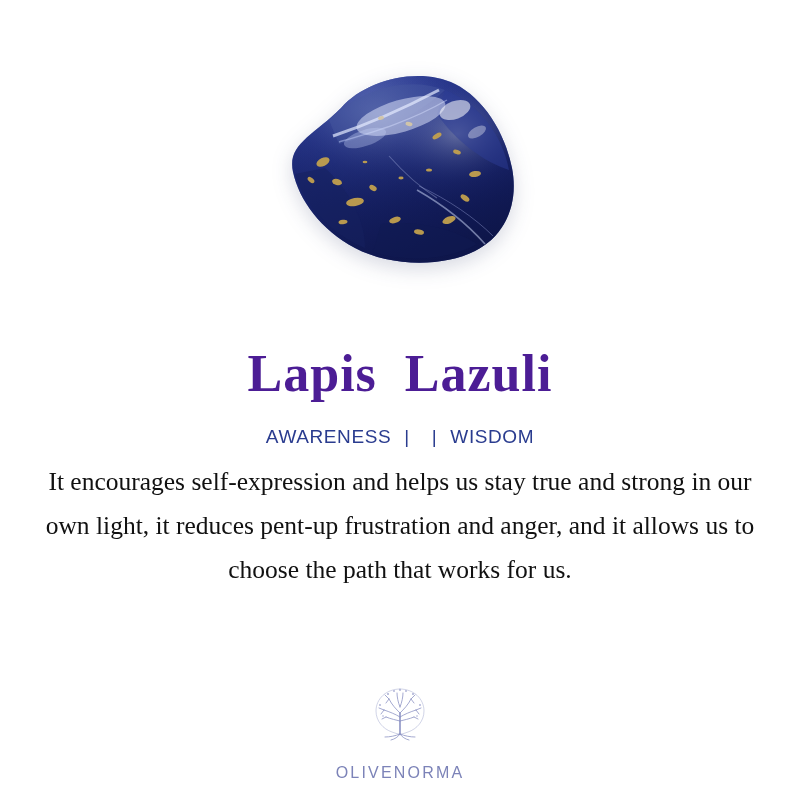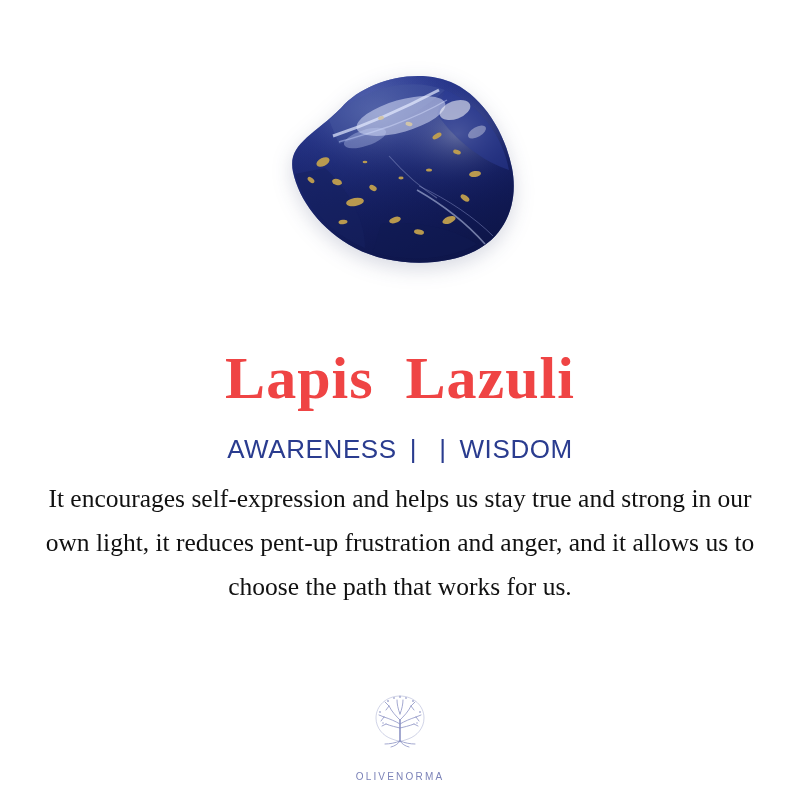--- a/index.html
+++ b/index.html
@@ -37,35 +37,35 @@
     position: relative;
     width: 262px;
     height: 200px;
     filter: drop-shadow(0 6px 10px rgba(30,40,90,0.18));
   }
   .stone svg { display:block; }
 
   
   .title {
     font-family: "Liberation Serif", serif;
-    font-size: 60px;
+    font-size: 52px;
     font-weight: 700;
-    color: #ef4444;
+    color: #4c1d95;
     letter-spacing: 1px;
     line-height: 1;
     margin-top: 18px;
     white-space: pre;
     text-align: center;
   }
 
   
   .keywords {
     margin-top: 26px;
     font-family: "Liberation Sans", sans-serif;
-    font-size: 26px;
+    font-size: 19px;
     color: #2a3c8f;
     letter-spacing: 0.6px;
     display: flex;
     align-items: center;
     justify-content: center;
     gap: 0;
   }
   .kw { padding: 0 2px; }
   .kw-sep {
     color: #2a3c8f;
@@ -91,21 +91,21 @@
     right: 0;
     bottom: 18px;
     display: flex;
     flex-direction: column;
     align-items: center;
   }
   .logo-tree { display:block; }
   .logo-text {
     margin-top: 13px;
     font-family: "Liberation Sans", sans-serif;
-    font-size: 10px;
+    font-size: 16px;
     letter-spacing: 2.2px;
     color: #7c83b8;
   }
 </style>
 </head>
 <body>
 
 <div class="card">
 
   <div class="stone-wrap">

